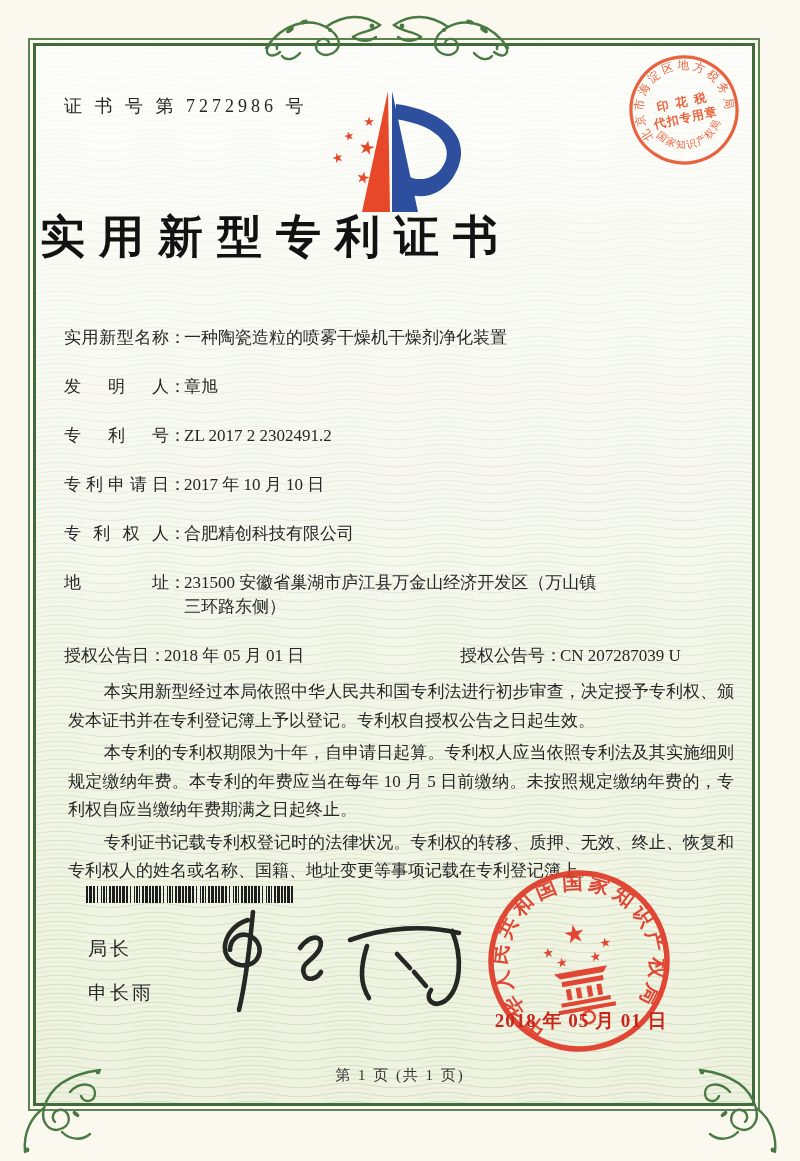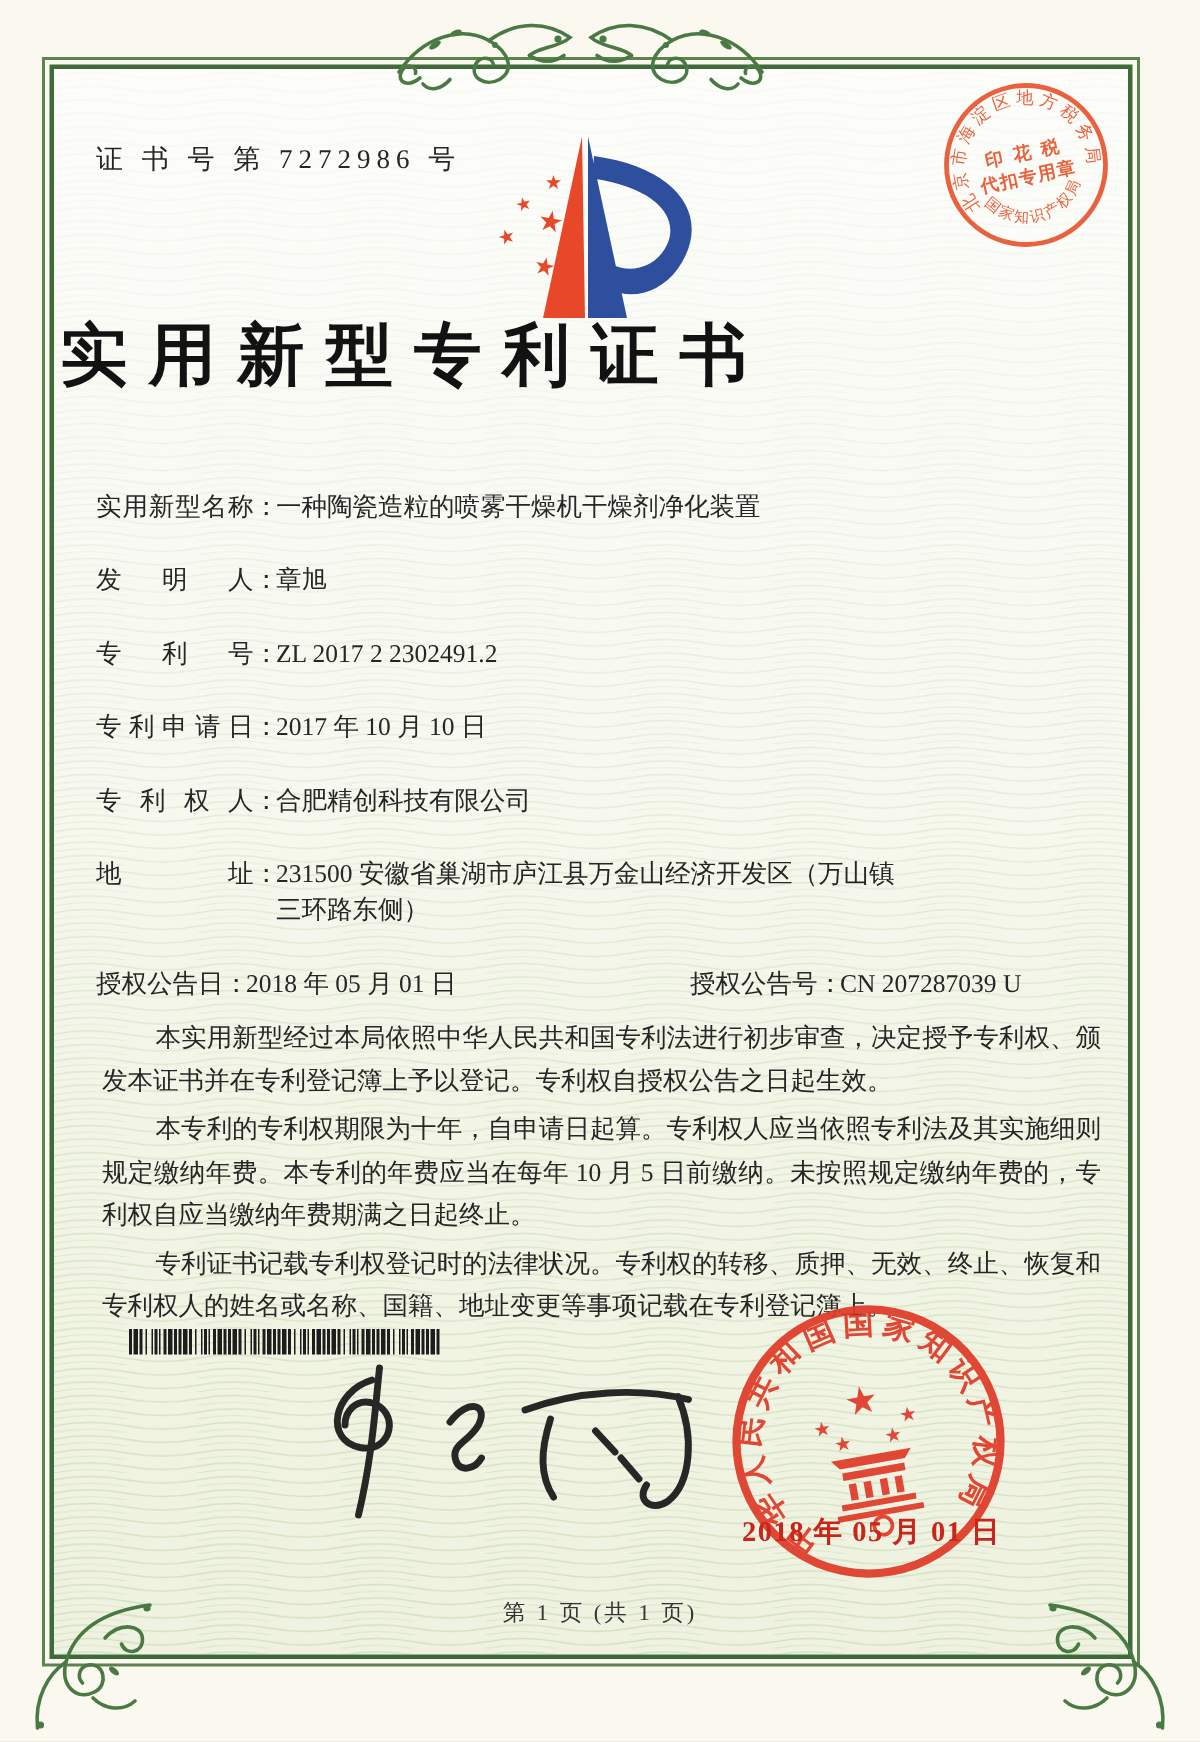--- a/index.html
+++ b/index.html
@@ -351,20 +351,24 @@
         <i class="gap" style="width: 1px;"></i>
         <i style="width: 2px;"></i>
         <i class="gap" style="width: 1px;"></i>
         <i style="width: 2px;"></i>
         <i class="gap" style="width: 1px;"></i>
         <i style="width: 3px;"></i>
         <i class="gap" style="width: 1px;"></i>
         <i style="width: 2px;"></i>
       </div>
 
+    <div class="director">
+      <div>局长</div>
+      <div>申长雨</div>
+    </div>
 
     <div class="signature">
       <svg width="275" height="108" viewBox="0 0 275 108">
         <g fill="none" stroke="#161616" stroke-width="4.6" stroke-linecap="round" opacity="0.92">
           <path d="M48 12 C22 20 16 52 40 57 C62 61 67 32 47 27 C37 25 30 33 30 42"></path>
           <path d="M53 4 C50 32 48 64 39 102"></path>
           <path d="M100 40 C112 24 126 28 119 42 C112 54 100 55 104 66 C107 74 117 71 121 64"></path>
           <path d="M150 32 C185 19 226 17 259 25"></path>
           <path d="M167 38 C160 60 160 76 169 90"></path>
           <path d="M252 23 C263 49 261 81 245 93 C234 100 224 92 231 82"></path>

